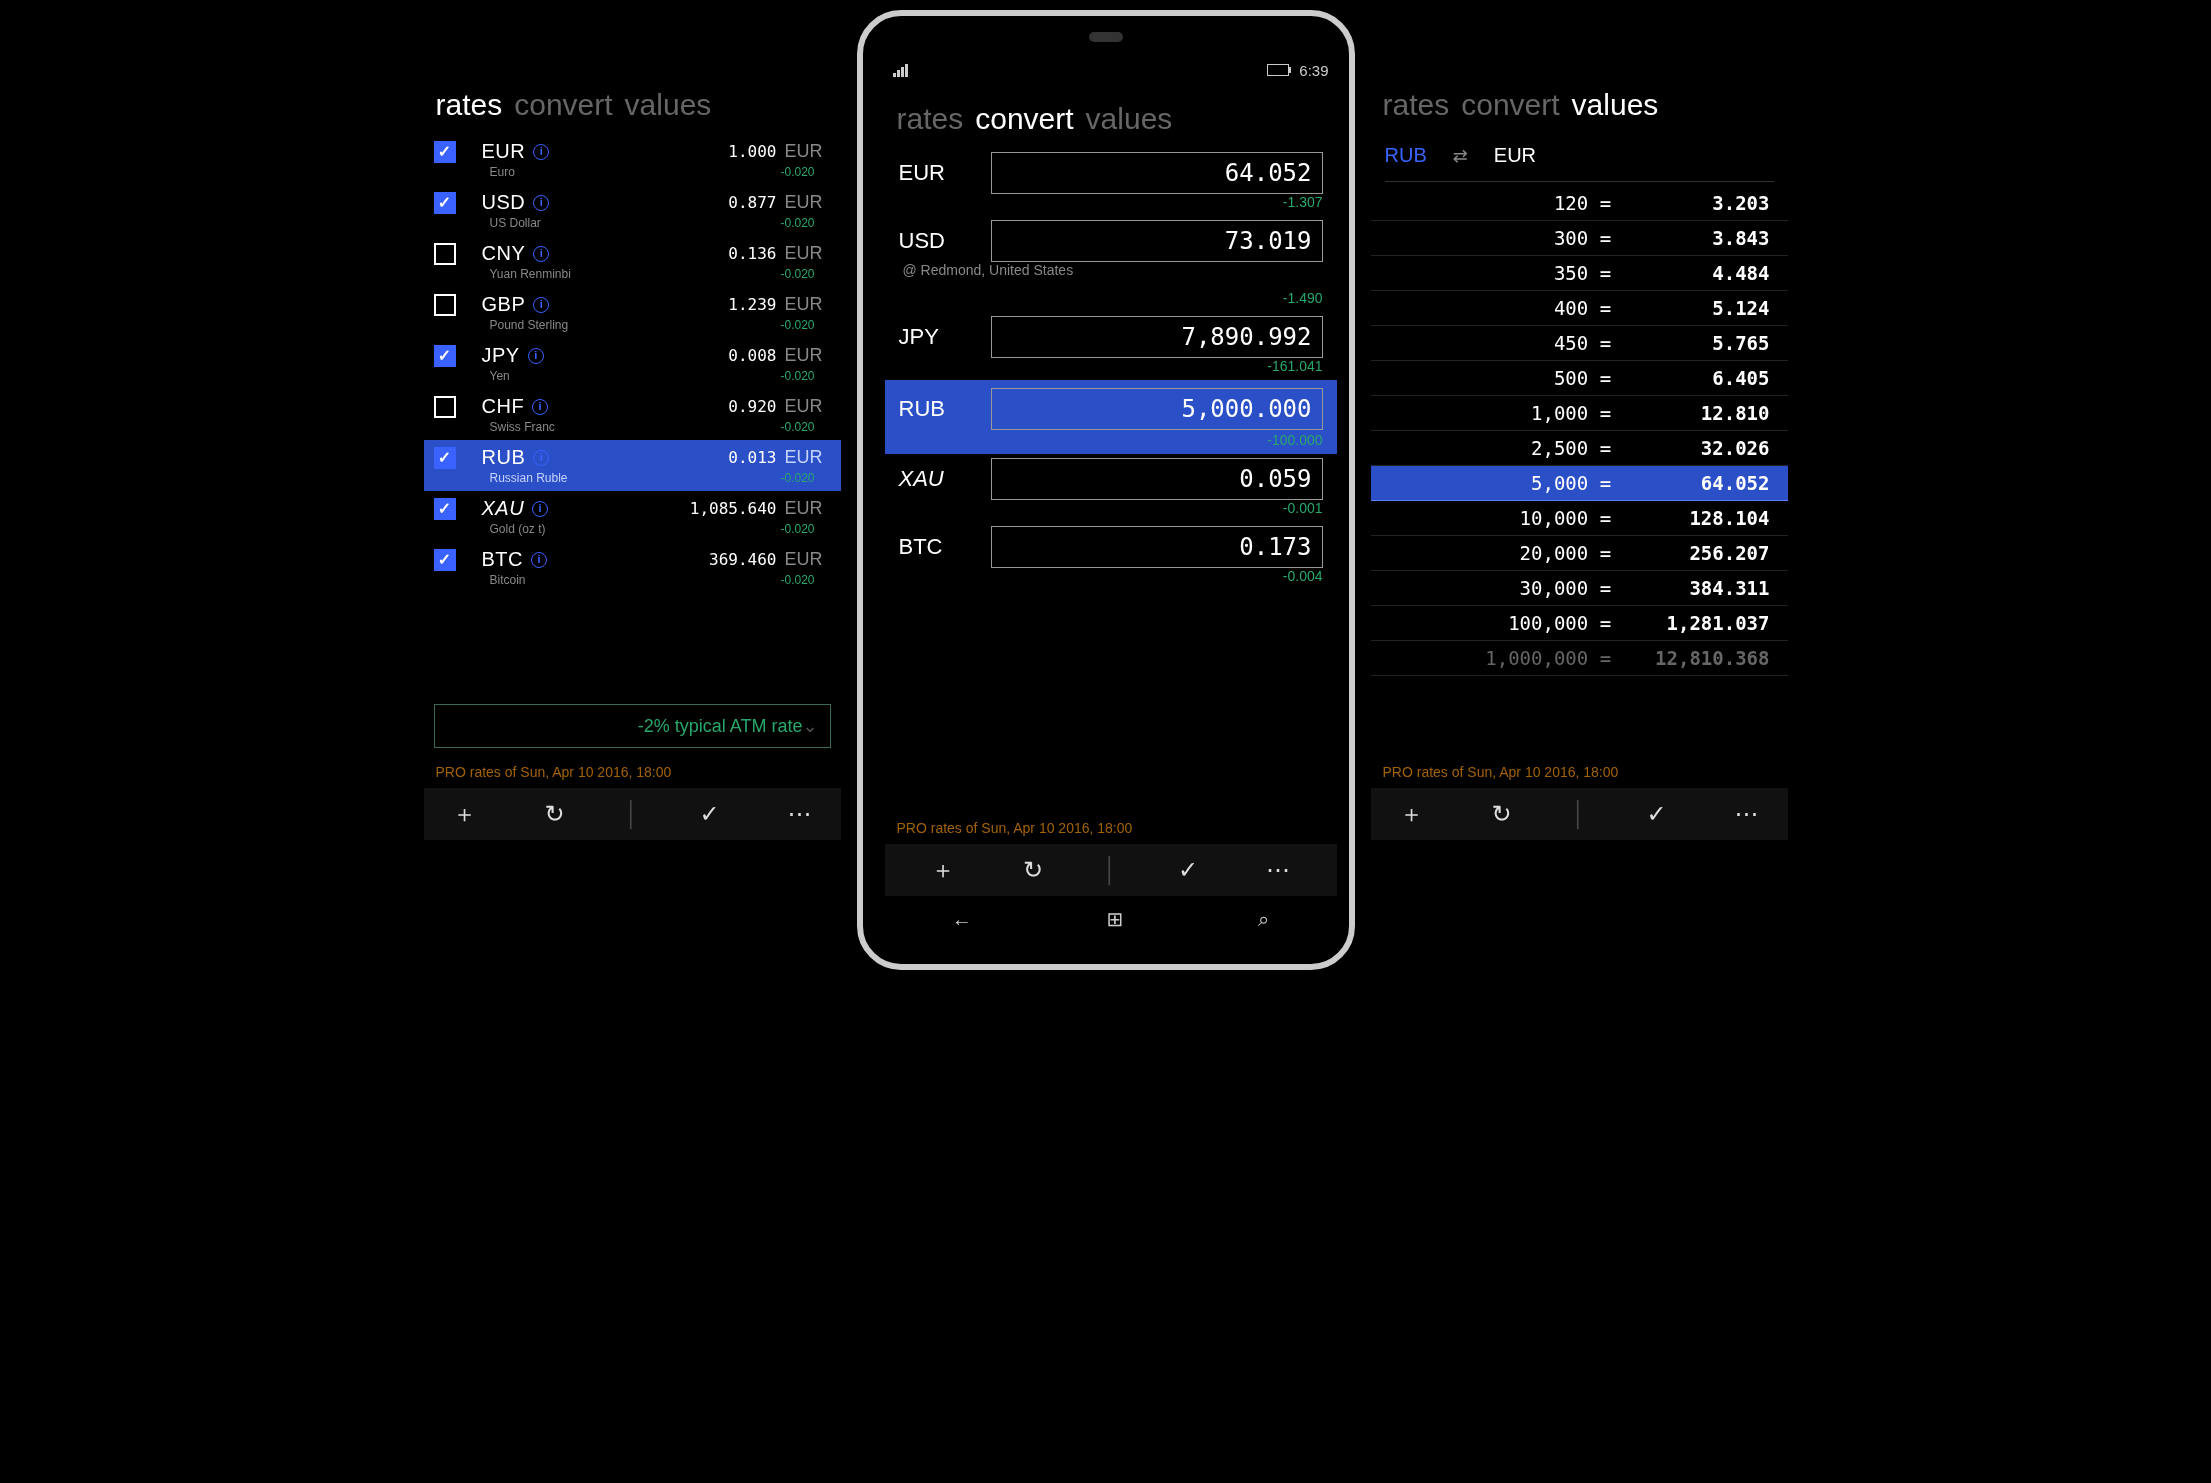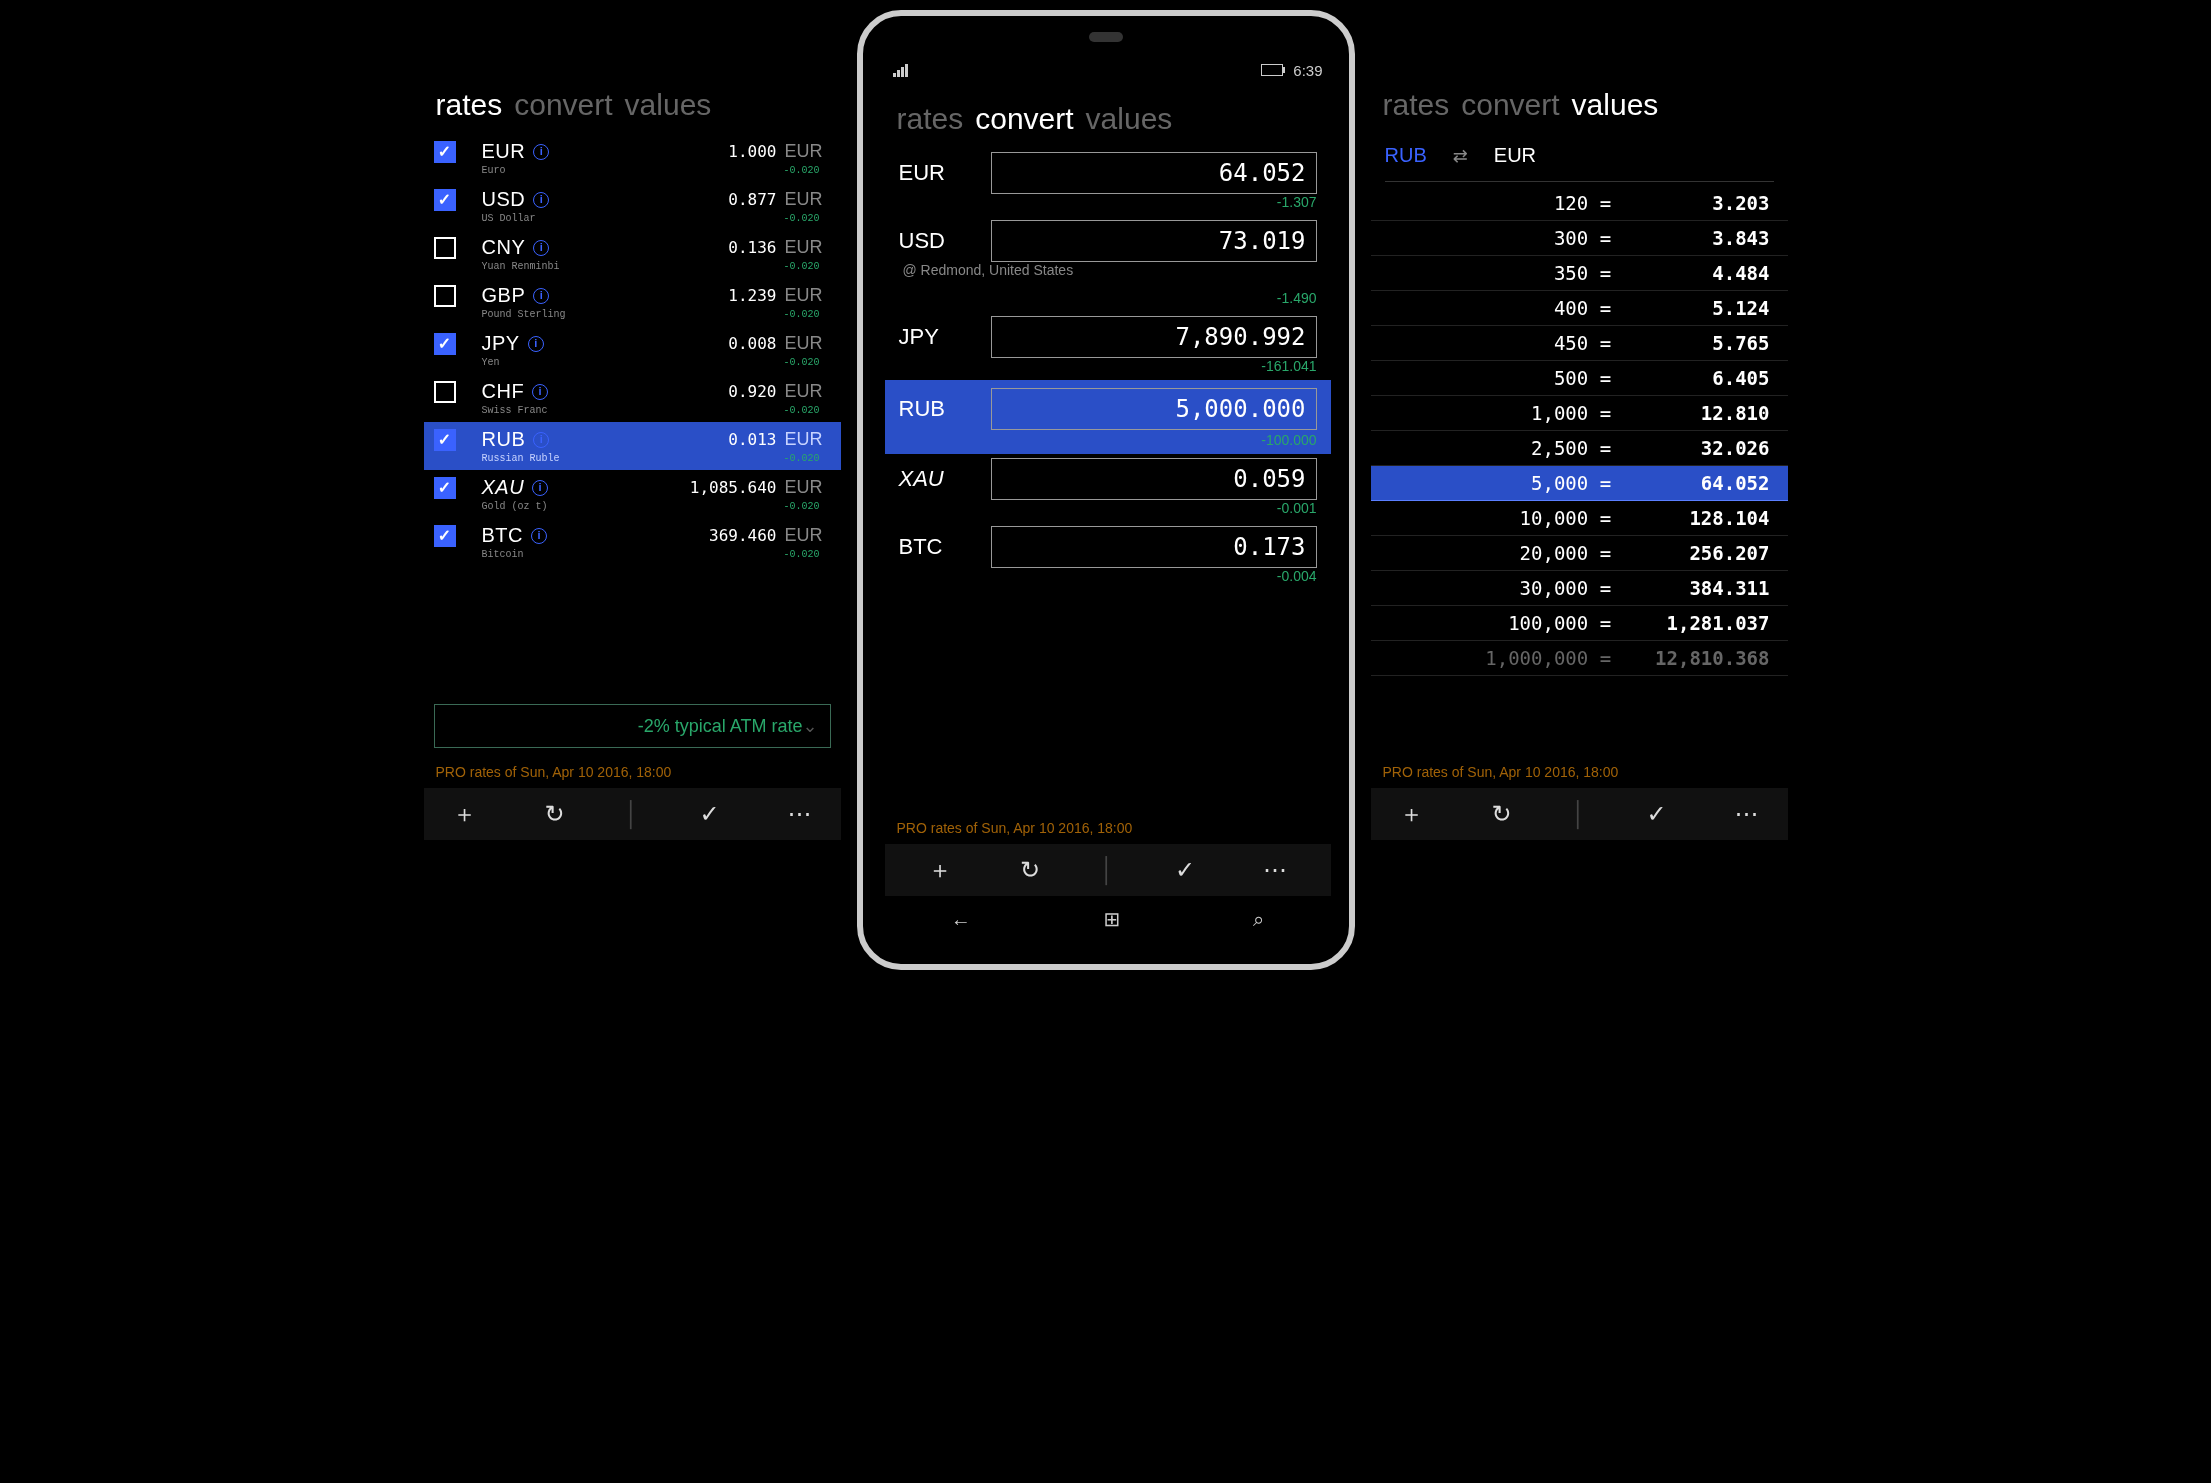--- a/index.html
+++ b/index.html
@@ -24,21 +24,21 @@
     font-size: 19px;
     overflow: hidden;
   }
   
   .phone {
     width: 498px;
     height: 960px;
     background: #000;
     border: 6px solid #ccc;
     border-radius: 44px;
-    padding: 40px 18px 22px 22px;
+    padding: 40px 12px 22px 22px;
     margin: 0 16px;
     display: flex;
     flex-direction: column;
     position: relative;
   }
   .phone::before {
     content: "";
     position: absolute;
     top: 16px;
     left: 50%;
@@ -98,23 +98,22 @@
     display:inline-flex;align-items:center;justify-content:center;
     color:#3a62ff;font-size:11px;font-weight:bold;line-height:1;
     cursor:pointer;
   }
   .rate-val { font-family: "Consolas", monospace; font-size:16px;}
   .unit { color:#888; font-size:18px; }
   .sub-row {
     display: grid;
     grid-template-columns: 40px 1fr auto 46px;
     padding: 0 10px 6px 10px;
-    gap: 8px;
-    font-size: 10px;
-    font-family: Liberation Mono, monospace;
+    gap: 16px;
+    font-size: 12px;
   }
   .sub-name { color:#888; grid-column:2;}
   .sub-delta { color:#29a76a; grid-column:3/5; text-align:center; padding-right:4px;}
   .highlight .sub-name, .highlight .unit { color:#c7d3ff;}
   .atm-select{
     margin: 8px 10px;
     border:1px solid #3a6a55;
     padding:10px 12px;
     display:flex;justify-content:flex-end;align-items:center;
     color:#29a76a;font-size:18px;cursor:pointer;

